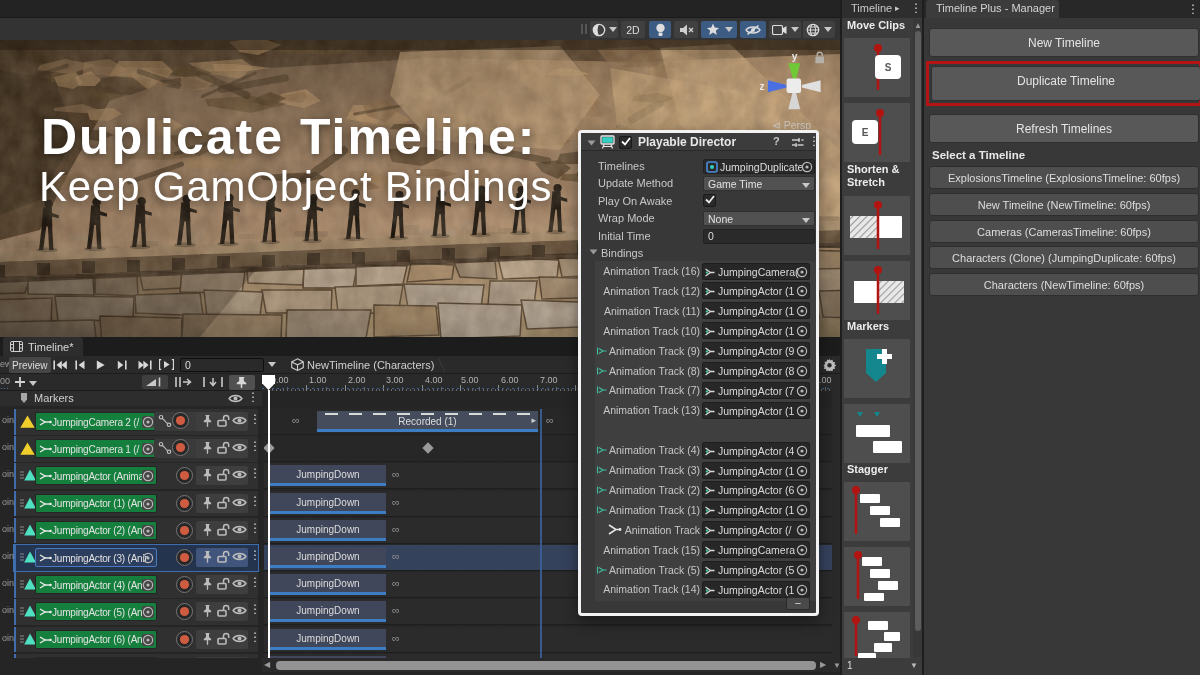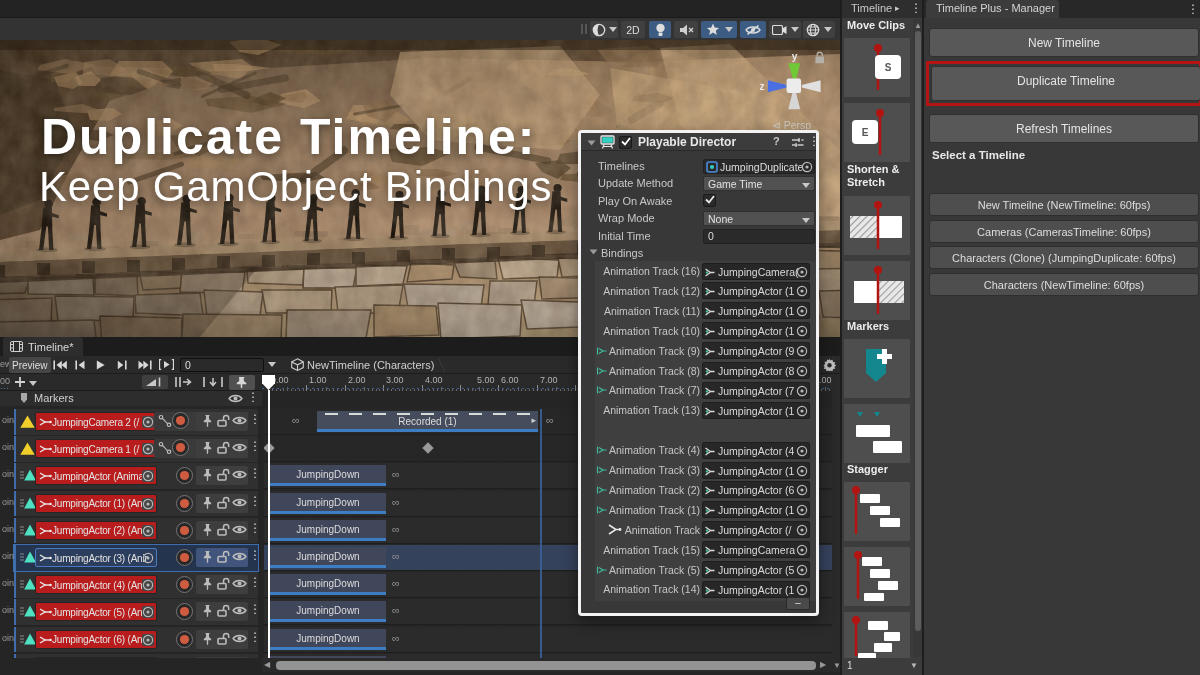--- a/index.html
+++ b/index.html
@@ -32,21 +32,21 @@
 .tl-tb2{position:absolute;left:0;top:37px;width:840px;height:17px;background:#2a2a2a;border-bottom:1px solid #1b1b1b}
 .ruler{position:absolute;left:262px;top:0;width:578px;height:17px;background:#2a2a2a;overflow:hidden}
 .rtick{position:absolute;bottom:0;width:1px;height:6px;background:#8d8d8d}
 .rmini{position:absolute;bottom:0;width:1px;background:#666}
 .rlab{position:absolute;top:1px;font-size:9px;color:#b4b4b4}
 .rdots{position:absolute;left:0;bottom:2px;width:578px;height:1.5px;background:repeating-linear-gradient(90deg,#3a6195 0 2px,transparent 2px 5px)}
 .tl-markers{position:absolute;left:0;top:54px;width:262px;height:15px;background:#2d2d2d;color:#cfcfcf;font-size:11px}
 .tl-rows{position:absolute;left:0;top:72px;width:262px;height:249px;overflow:hidden}
 .trow{position:absolute;left:14px;width:244px;height:25.5px;background:#303030;border-left:2px solid #3e6eae}
 .trow.sel{background:#24344f;outline:1.5px solid #3e6eae}
-.namefield{position:absolute;left:19px;top:3px;width:122px;height:19px;background:#b91c1c;border:1px solid #252525;border-radius:2px;color:#e2e2e2}
+.namefield{position:absolute;left:19px;top:3px;width:122px;height:19px;background:#15803d;border:1px solid #252525;border-radius:2px;color:#e2e2e2}
 .namefield.sel{background:#2c3e5d;border-color:#4a79c2}
 .nficon{position:absolute;left:3px;top:4px;line-height:0}
 .nftext{position:absolute;left:16px;top:3.5px;font-size:10px;white-space:nowrap;overflow:hidden;width:96px;letter-spacing:-0.2px}
 .nfpick{position:absolute;right:2px;top:3px;line-height:0;background:#454545;border-radius:2px}
 .namefield.sel .nfpick{background:transparent}
 .camgrp{position:absolute;left:140px;top:3px;width:52px;height:19px;background:#3a3a3a;border-radius:2px}
 .trow .camgrp{left:138px}
 .icongrp{position:absolute;left:180px;top:3px;width:52px;height:19px;background:#3e3e3e;border-radius:2px}
 .icongrp.sel{background:#41557c}
 .clips{position:absolute;left:264px;top:72px;width:568px;height:249px;background:#262626;overflow:hidden}
@@ -644,21 +644,21 @@
         <span class="rmini" style="left:163.4px;height:2.5px"></span>
         <span class="rmini" style="left:167.3px;height:2.5px"></span>
         <span class="rmini" style="left:171.1px;height:2.5px"></span>
         <span class="rmini" style="left:175.0px;height:2.5px"></span>
         <span class="rmini" style="left:178.8px;height:4px"></span>
         <span class="rmini" style="left:182.6px;height:2.5px"></span>
         <span class="rmini" style="left:186.5px;height:2.5px"></span>
         <span class="rmini" style="left:190.3px;height:2.5px"></span>
         <span class="rmini" style="left:194.2px;height:2.5px"></span>
         <span class="rtick" style="left:198px"></span>
-        <span class="rlab" style="left:215px">5.00</span>
+        <span class="rlab" style="left:199px">5.00</span>
         <span class="rmini" style="left:201.8px;height:2.5px"></span>
         <span class="rmini" style="left:205.7px;height:2.5px"></span>
         <span class="rmini" style="left:209.5px;height:2.5px"></span>
         <span class="rmini" style="left:213.4px;height:2.5px"></span>
         <span class="rmini" style="left:217.2px;height:4px"></span>
         <span class="rmini" style="left:221.0px;height:2.5px"></span>
         <span class="rmini" style="left:224.9px;height:2.5px"></span>
         <span class="rmini" style="left:228.7px;height:2.5px"></span>
         <span class="rmini" style="left:232.6px;height:2.5px"></span>
         <span class="rtick" style="left:236px"></span>
@@ -1298,20 +1298,21 @@
       <div class="rp-tab">Timeline Plus - Manager</div>
       <span class="vdots" style="left:263px;top:3px">⋮</span>
     </div>
     <div class="rp-body">
       <div class="bigbtn" style="top:10px">New Timeline</div>
       <div class="redbox">
         <div class="bigbtn" style="position:absolute;left:2px;right:2px;top:2px;bottom:2px;height:auto">Duplicate Timeline</div>
       </div>
       <div class="bigbtn" style="top:96px">Refresh Timelines</div>
       <div class="seltl">Select a Timeline</div>
+      <div class="listbtn" style="top:148px">ExplosionsTimeline (ExplosionsTimeline: 60fps)</div>
       <div class="listbtn" style="top:174.8px">New Timeilne (NewTimeline: 60fps)</div>
       <div class="listbtn" style="top:201.60000000000002px">Cameras (CamerasTimeline: 60fps)</div>
       <div class="listbtn" style="top:228.40000000000003px">Characters (Clone) (JumpingDuplicate: 60fps)</div>
       <div class="listbtn" style="top:255.20000000000005px">Characters (NewTimeline: 60fps)</div>
     </div>
   </div>
 <div class="insp">
     <div class="insp-hdr">
       <span class="ticon" style="left:6px;top:7px"><svg width="9" height="6" viewBox="0 0 9 6">
           <path d="M0.5,0.5 L8.5,0.5 L4.5,5.5 Z" fill="#999"></path>

